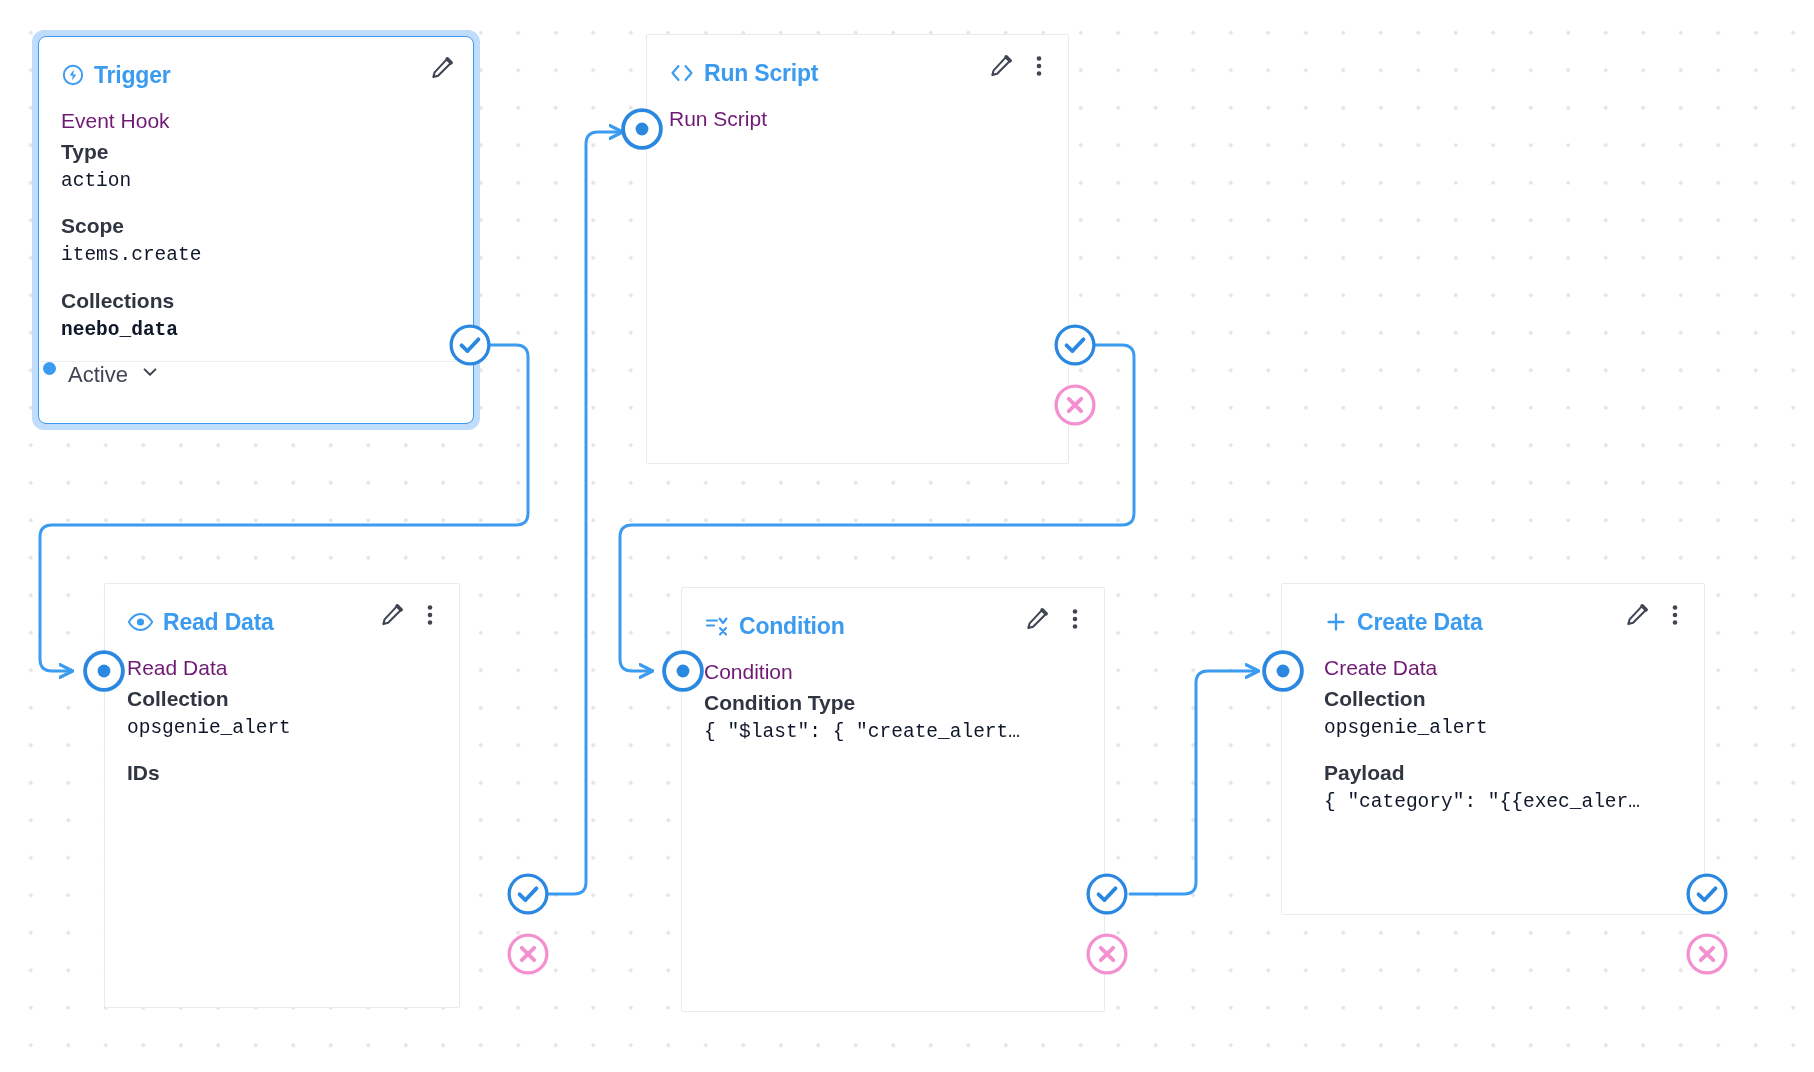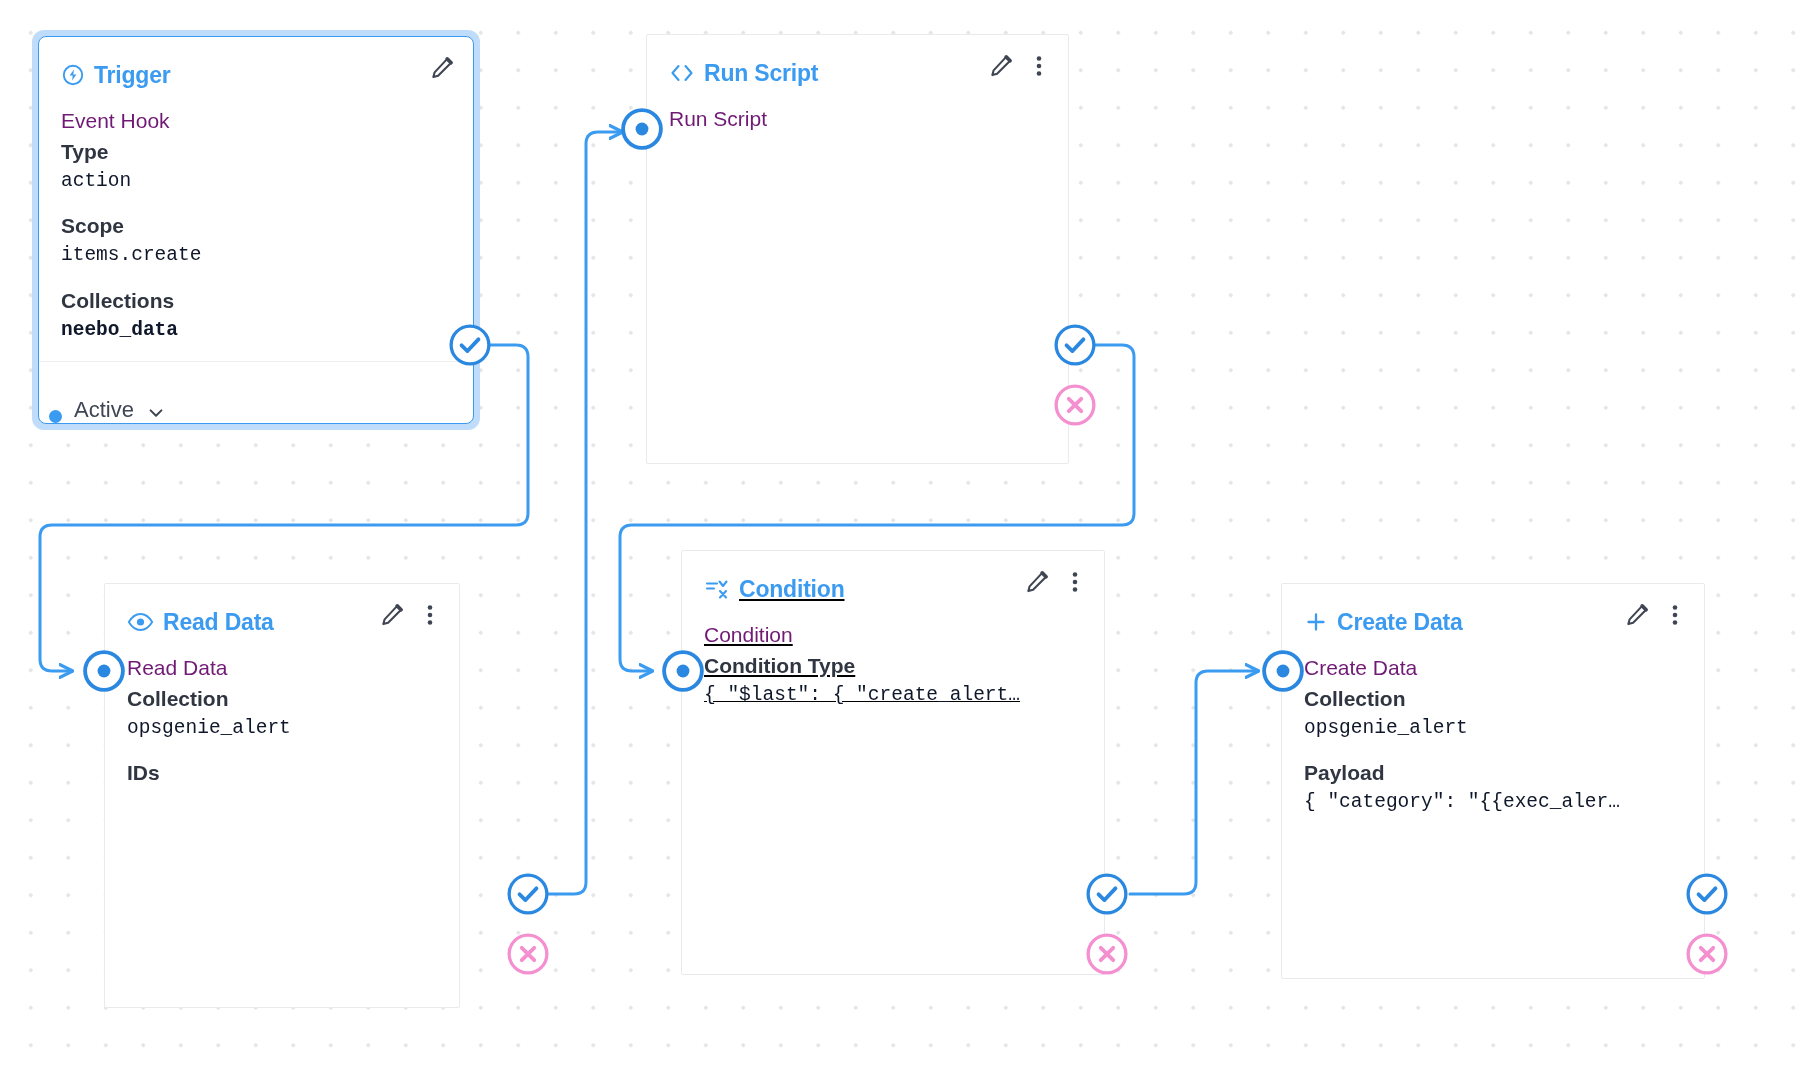--- a/index.html
+++ b/index.html
@@ -86,22 +86,22 @@
     font-size: 19.5px; color: #0f172a; line-height: 1.5;
     white-space: nowrap; overflow: hidden;
     margin-bottom: 14px;
   }
   .f-value.tight { margin-bottom: 0; font-weight: bold; }
 
   
   .status-bar {
     position: absolute; left: 0; right: 0; bottom: 0;
     border-top: 1px solid #eceef0;
-    display: flex; align-items: flex-end; gap: 12px;
-    padding: 0 10px;
+    display: flex; align-items: flex-start; gap: 12px;
+    padding: 0 4px;
     height: 62px;
     cursor: pointer;
   }
   .status-dot { width: 13px; height: 13px; border-radius: 50%; background: #3b9bf0; flex: 0 0 auto; }
   .status-text { font-size: 22px; color: #3f4552; }
   .chev { display: flex; align-items: center; color: #3f4552; }
 
   
   .port {
     position: absolute;
@@ -288,21 +288,21 @@
       <path d="M7.4 12.2 L10.6 15.3 L16.6 8.9" fill="none" stroke="#2b88e0" stroke-width="2.1" stroke-linecap="round" stroke-linejoin="round"></path>
     </svg>
   </div>
   <div class="port" style="left:506px; top:932px; width:44px; height:44px;">
     <svg width="44" height="44" viewBox="0 0 24 24">
       <circle cx="12" cy="12" r="10.3" fill="#ffffff" stroke="#f48fd0" stroke-width="1.8"></circle>
       <path d="M8.6 8.6 L15.4 15.4 M15.4 8.6 L8.6 15.4" fill="none" stroke="#f48fd0" stroke-width="2.1" stroke-linecap="round"></path>
     </svg>
   </div>
 
-  <div class="node" style="left:681px; top:550px; width:424px; height:425px;text-decoration:underline;">
+  <div class="node" style="left:681px; top:587px; width:424px; height:425px;">
     <div class="node-body">
       <div class="node-head">
         <span class="head-icon">
           <svg width="26" height="22" viewBox="0 0 26 22" fill="none" stroke="#3b9bf0" stroke-width="2.1" stroke-linecap="round" stroke-linejoin="round">
             <path d="M3 5.5 H13"></path>
             <path d="M3 10.5 H10"></path>
             <path d="M15.5 3.5 L19 8 L22.5 3.5"></path>
             <path d="M16 13 L22 19.5 M22 13 L16 19.5"></path>
           </svg>
         </span>
@@ -345,21 +345,21 @@
       <path d="M7.4 12.2 L10.6 15.3 L16.6 8.9" fill="none" stroke="#2b88e0" stroke-width="2.1" stroke-linecap="round" stroke-linejoin="round"></path>
     </svg>
   </div>
   <div class="port" style="left:1085px; top:932px; width:44px; height:44px;">
     <svg width="44" height="44" viewBox="0 0 24 24">
       <circle cx="12" cy="12" r="10.3" fill="#ffffff" stroke="#f48fd0" stroke-width="1.8"></circle>
       <path d="M8.6 8.6 L15.4 15.4 M15.4 8.6 L8.6 15.4" fill="none" stroke="#f48fd0" stroke-width="2.1" stroke-linecap="round"></path>
     </svg>
   </div>
 
-  <div class="node" style="left:1281px; top:583px; width:424px; height:396px;">
+  <div class="node" style="left:1281px; top:583px; width:424px; height:332px;padding-left:20px;">
     <div class="node-body">
       <div class="node-head">
         <span class="head-icon">
           <svg width="24" height="24" viewBox="0 0 24 24" fill="none" stroke="#3b9bf0" stroke-width="2.3" stroke-linecap="round">
             <path d="M12 4.5 V19.5 M4.5 12 H19.5"></path>
           </svg>
         </span>
         <span class="node-title">Create Data</span>
       </div>
 

